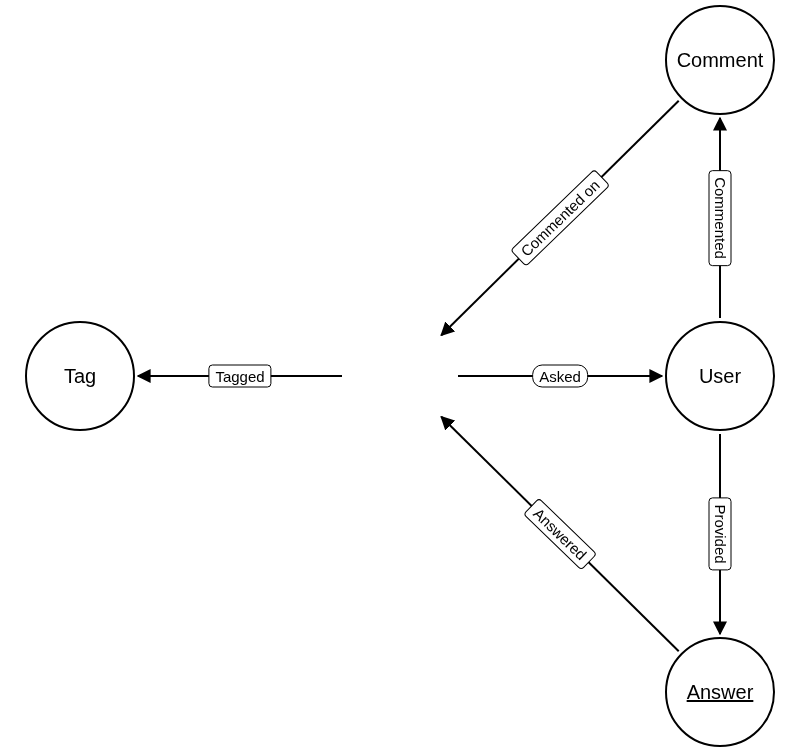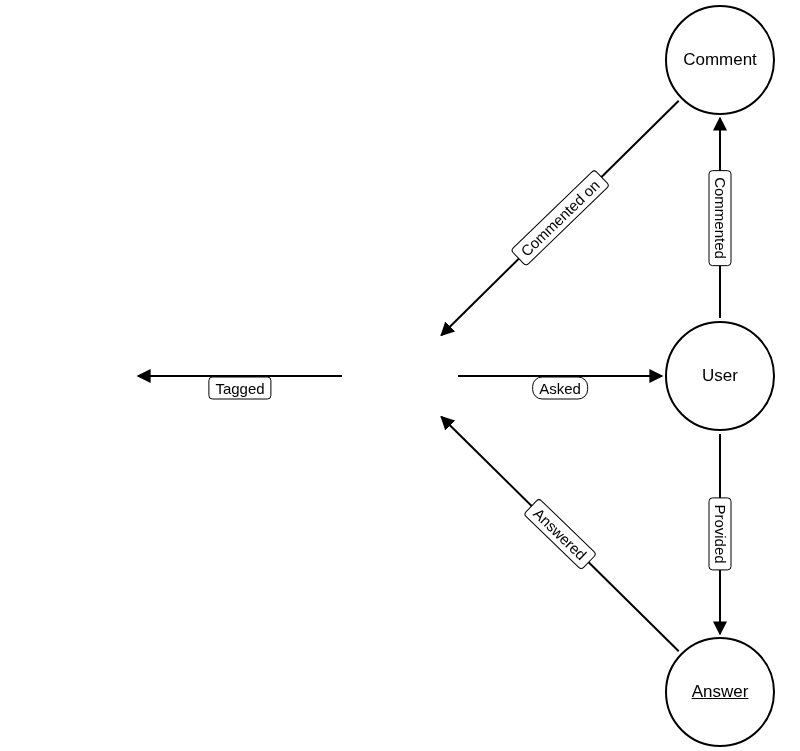--- a/index.html
+++ b/index.html
@@ -26,21 +26,21 @@
   .node {
     position: absolute;
     width: 110px;
     height: 110px;
     border: 2.5px solid #000;
     border-radius: 50%;
     background: #fff;
     display: flex;
     align-items: center;
     justify-content: center;
-    font-size: 17px;
+    font-size: 20px;
     box-sizing: border-box;
   }
   .edge-label {
     position: absolute;
     background: #fff;
     border: 1.5px solid #000;
     border-radius: 4px;
     padding: 2px 6px;
     font-size: 15px;
     white-space: nowrap;
@@ -61,37 +61,40 @@
     <g id="edge-lines">
         <line x1="342" y1="376" x2="138" y2="376" stroke="#000" stroke-width="2" marker-end="url(#arrow)"></line>
         <line x1="458" y1="376" x2="662" y2="376" stroke="#000" stroke-width="2" marker-end="url(#arrow)"></line>
         <line x1="678.7306845724968" y1="100.75344898465947" x2="441.2693154275033" y2="335.2465510153405" stroke="#000" stroke-width="2" marker-end="url(#arrow)"></line>
         <line x1="678.7306845724968" y1="651.2465510153405" x2="441.2693154275033" y2="416.7534489846595" stroke="#000" stroke-width="2" marker-end="url(#arrow)"></line>
         <line x1="720" y1="318" x2="720" y2="118" stroke="#000" stroke-width="2" marker-end="url(#arrow)"></line>
         <line x1="720" y1="434" x2="720" y2="634" stroke="#000" stroke-width="2" marker-end="url(#arrow)"></line>
       </g>
   </svg>
 
+  <div class="node" style="left:25px; top:321px;">
+    <span>Tag</span>
+  </div>
 
 
   <div class="node" style="left:665px; top:321px;">
     <span>User</span>
   </div>
 
   <div class="node" style="left:665px; top:5px;">
     <span>Comment</span>
   </div>
 
   <div class="node" style="left:665px; top:637px;text-decoration:underline;">
     <span>Answer</span>
   </div>
 
-  <div class="edge-label" style="left:240px; top:376px; transform: translate(-50%,-50%) rotate(0deg); margin-top: 12px;">Tagged</div>
+  <div class="edge-label" style="left:240px; top:376px; transform: translate(-50%,-50%) rotate(0deg);">Tagged</div>
 
-  <div class="edge-label" style="left:560px; top:388px; transform: translate(-50%,-50%) rotate(0deg); border-radius: 10px;">Asked</div>
+  <div class="edge-label" style="left:560px; top:376px; transform: translate(-50%,-50%) rotate(0deg); border-radius: 10px;">Asked</div>
 
   <div class="edge-label" style="left:560px; top:218px; transform: translate(-50%,-50%) rotate(-44deg);">Commented on</div>
 
   <div class="edge-label" style="left:560px; top:534px; transform: translate(-50%,-50%) rotate(44deg);">Answered</div>
 
   <div class="edge-label" style="left:720px; top:218px; transform: translate(-50%,-50%) rotate(90deg);">Commented</div>
 
   <div class="edge-label" style="left:720px; top:534px; transform: translate(-50%,-50%) rotate(90deg);">Provided</div>
 
 </div>

